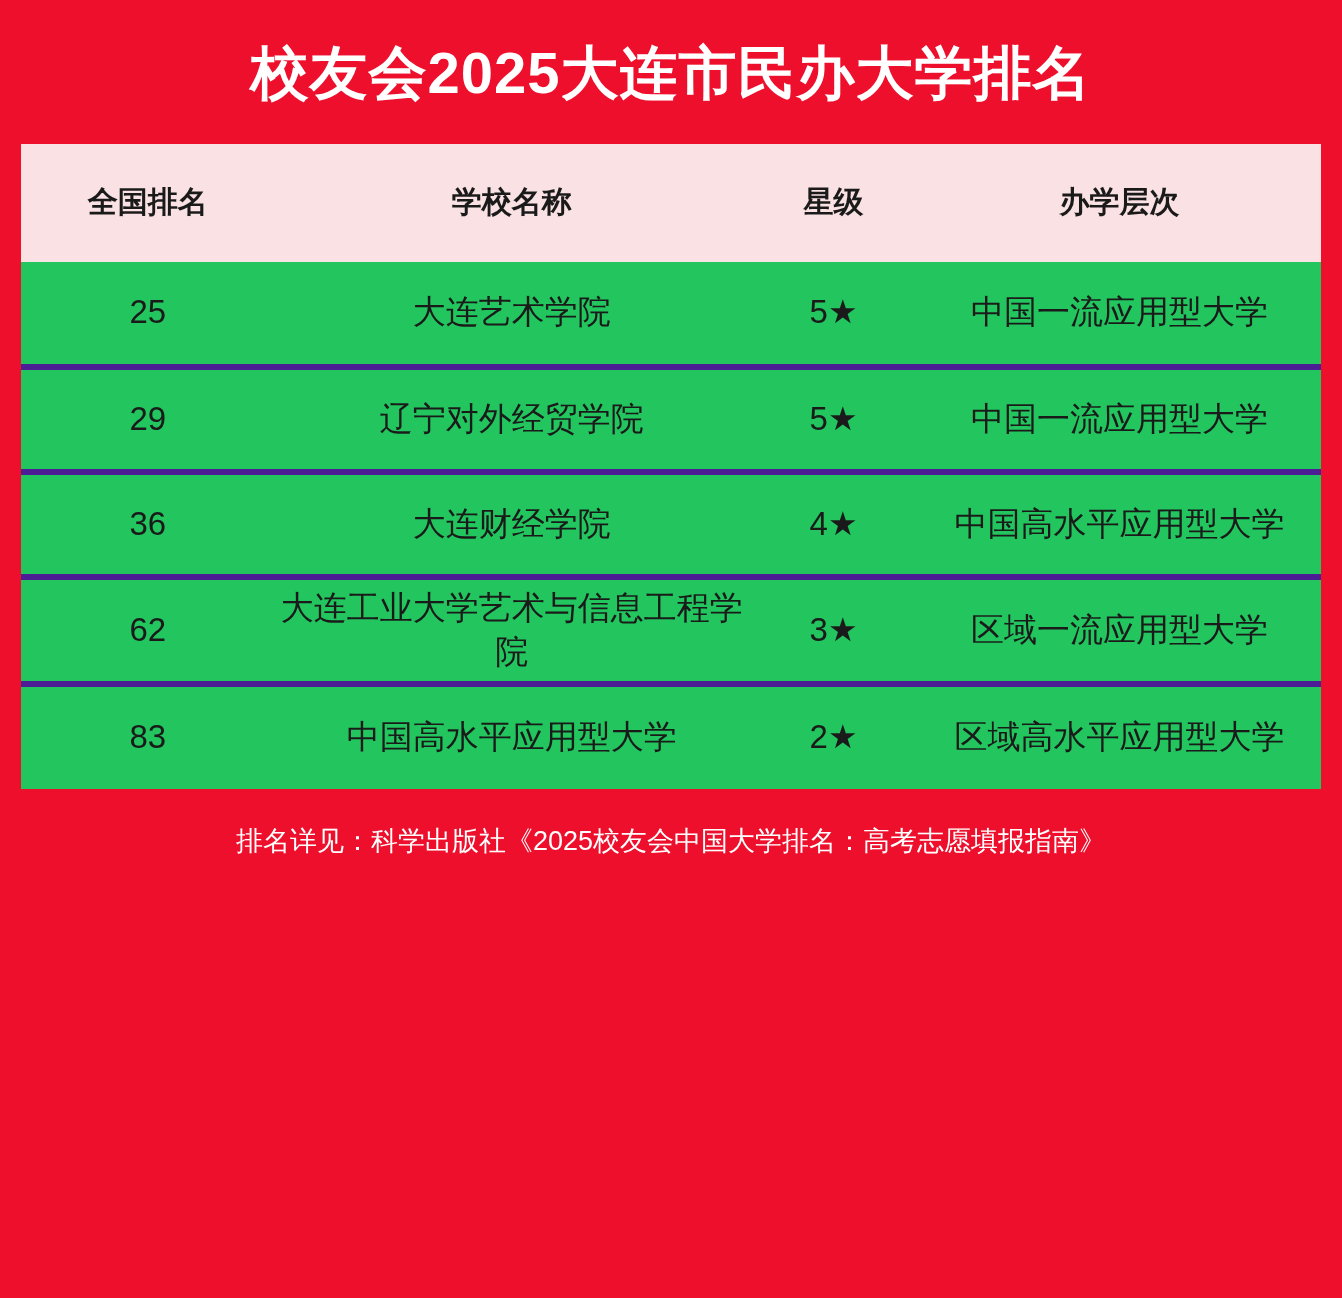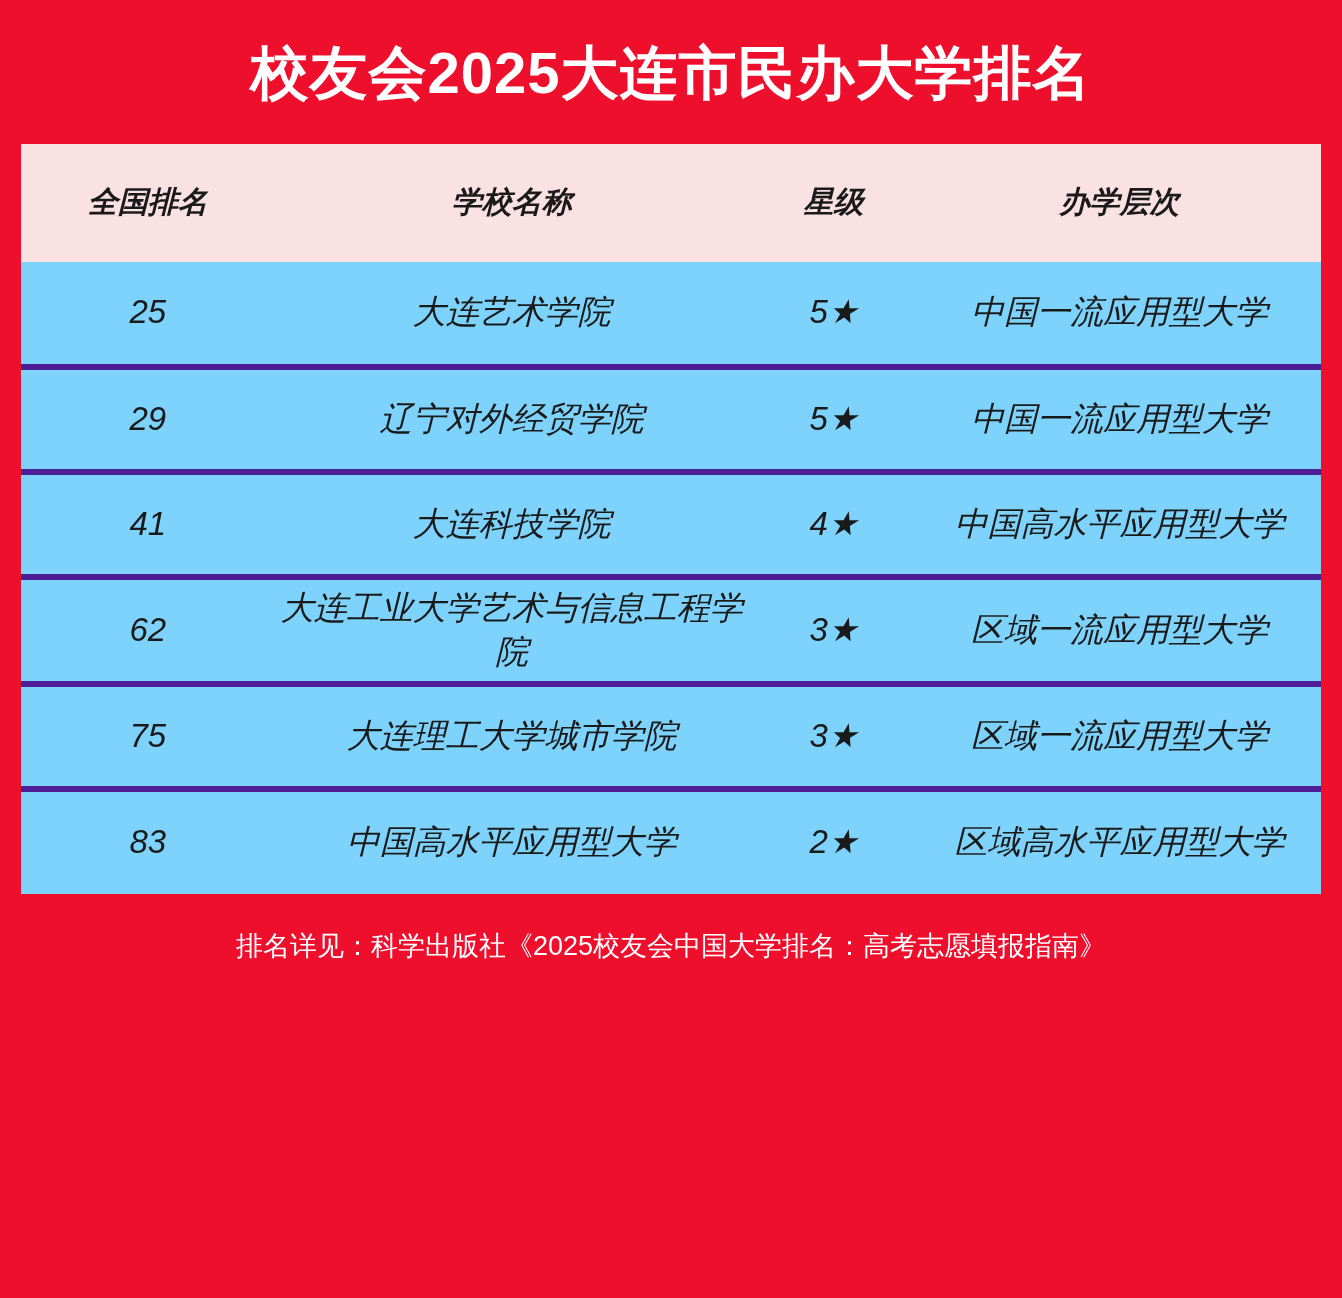--- a/index.html
+++ b/index.html
@@ -18,23 +18,22 @@
     color: #ffffff;
     font-size: 58px;
     font-weight: bold;
     letter-spacing: 1px;
     text-align: center;
     padding: 38px 0 36px 0;
     line-height: 1.2;
   }
   .table-wrap {
     width: 1300px;
-    background: #7dd3fc;
+    background: #22c55e;
     flex: 0 0 auto;
-    font-style: italic;
   }
   table {
     width: 100%;
     border-collapse: collapse;
     table-layout: fixed;
   }
   thead th {
     background: #FAE1E3;
     color: #1a1a1a;
     font-size: 30px;
@@ -94,34 +93,28 @@
         <td>5★</td>
         <td>中国一流应用型大学</td>
       </tr>
       <tr>
         <td>29</td>
         <td>辽宁对外经贸学院</td>
         <td>5★</td>
         <td>中国一流应用型大学</td>
       </tr>
       <tr>
-        <td>41</td>
-        <td>大连科技学院</td>
+        <td>36</td>
+        <td>大连财经学院</td>
         <td>4★</td>
         <td>中国高水平应用型大学</td>
       </tr>
       <tr>
         <td>62</td>
         <td>大连工业大学艺术与信息工程学院</td>
-        <td>3★</td>
-        <td>区域一流应用型大学</td>
-      </tr>
-      <tr>
-        <td>75</td>
-        <td>大连理工大学城市学院</td>
         <td>3★</td>
         <td>区域一流应用型大学</td>
       </tr>
       <tr>
         <td>83</td>
         <td>中国高水平应用型大学</td>
         <td>2★</td>
         <td>区域高水平应用型大学</td>
       </tr>
     </tbody>

